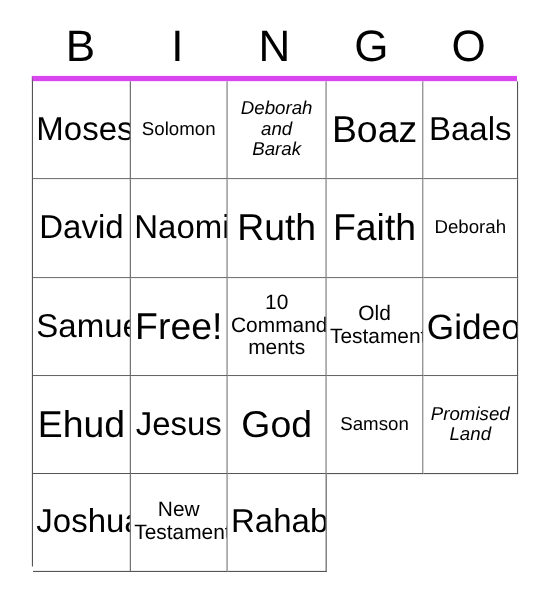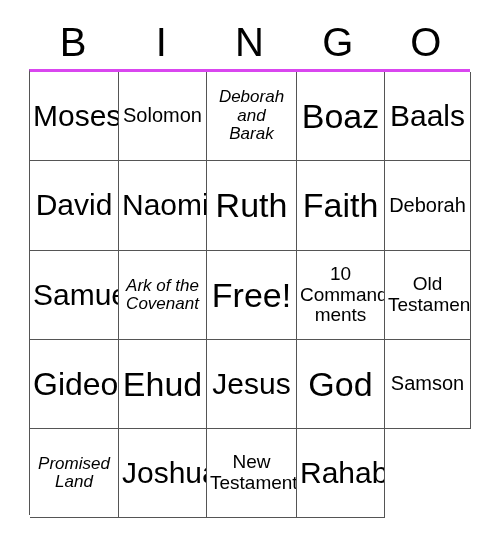--- a/index.html
+++ b/index.html
@@ -44,21 +44,21 @@
   }
 
   
   #bingo-grid {
     position: absolute;
     left: 29px;
     top: 69px;
     width: 441px;
     height: 446px;
     box-sizing: border-box;
-    border-top: 3px solid #d946ef;
+    border-top: 5px solid #d946ef;
     border-left: 1px solid #555555;
     display: grid;
     grid-template-columns: 89px 88px 90px 88px 86px;
     grid-template-rows: 89px 90px 89px 89px 89px;
   }
 
   .bingo-cell {
     box-sizing: border-box;
     border-right: 1px solid #555555;
     border-bottom: 1px solid #555555;
@@ -75,21 +75,21 @@
     width: 100%;
     line-height: 1.08;
     word-break: normal;
     hyphens: none;
   }
 
   
   .fs-xxl .cell-text { font-size: 34px; }
   .fs-xl  .cell-text { font-size: 30px; }
   .fs-lg  .cell-text { font-size: 32px; }
-  .fs-md  .cell-text { font-size: 20px; }
+  .fs-md  .cell-text { font-size: 17px; }
   .fs-sm  .cell-text { font-size: 17px; font-style: italic; }
   .fs-xs  .cell-text { font-size: 19px; }
 
   .pre-wrap .cell-text { white-space: pre-line; }
 </style>
 </head>
 <body>
 
 <div id="bingo-card">
 
@@ -133,24 +133,20 @@
     <div class="bingo-cell fs-xxl">
         <span class="cell-text">Faith</span>
       </div>
     <div class="bingo-cell fs-md">
         <span class="cell-text">Deborah</span>
       </div>
 
     <div class="bingo-cell fs-xl">
         <span class="cell-text">Samuel</span>
       </div>
-    <div class="bingo-cell fs-sm pre-wrap">
-        <span class="cell-text">Ark of the
-Covenant</span>
-      </div>
     <div class="bingo-cell fs-xxl">
         <span class="cell-text">Free!</span>
       </div>
     <div class="bingo-cell fs-xs pre-wrap">
         <span class="cell-text">10
 Command-
 ments</span>
       </div>
     <div class="bingo-cell fs-xs pre-wrap">
         <span class="cell-text">Old

